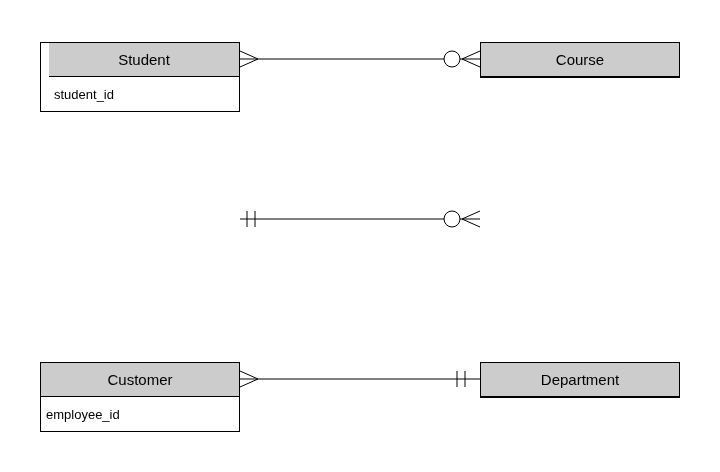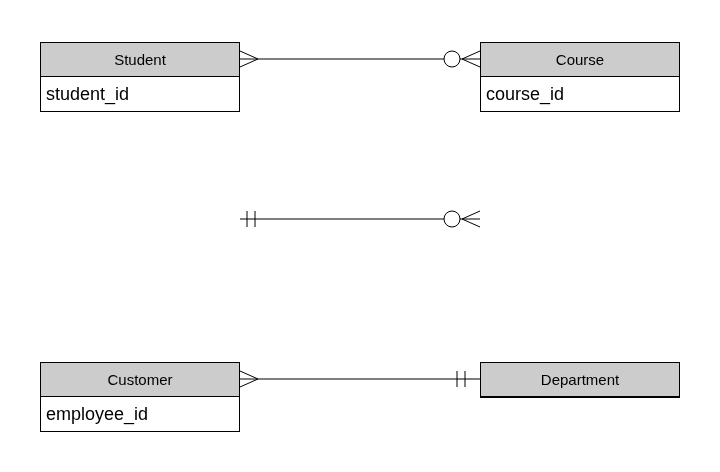--- a/index.html
+++ b/index.html
@@ -33,21 +33,21 @@
     display: flex;
     align-items: center;
     justify-content: center;
     font-size: 15px;
   }
   .entity-field {
     height: 34px;
     display: flex;
     align-items: center;
     padding-left: 5px;
-    font-size: 18px;
+    font-size: 13px;
     text-align: right;
   }
 </style>
 </head>
 <body>
 
 <div class="canvas">
 
   <svg class="connectors" width="720" height="472" viewBox="0 0 720 472">
 
@@ -65,28 +65,27 @@
       <path d="M462,219 L480,211 M462,219 L480,227"></path>
     </g>
 
     <g stroke="#000000" stroke-width="1" fill="none">
       <line x1="240" y1="379" x2="480" y2="379"></line>
       <path d="M258,379 L240,371 M258,379 L240,387"></path>
       <path d="M457,371 L457,387 M465,371 L465,387"></path>
     </g>
   </svg>
 
-  <div class="entity" style="left:40px; top:42px;">
+  <div class="entity" style="left:40px; top:42px;padding-left:8px;">
     <div class="entity-header">Student</div>
     <div class="entity-field">student_id</div>
   </div>
 
   <div class="entity" style="left:480px; top:42px;">
     <div class="entity-header">Course</div>
-    <div class="entity-field">course_id</div>
   </div>
 
 
 
   <div class="entity" style="left:40px; top:362px;">
     <div class="entity-header">Customer</div>
     <div class="entity-field">employee_id</div>
   </div>
 
   <div class="entity" style="left:480px; top:362px;">

